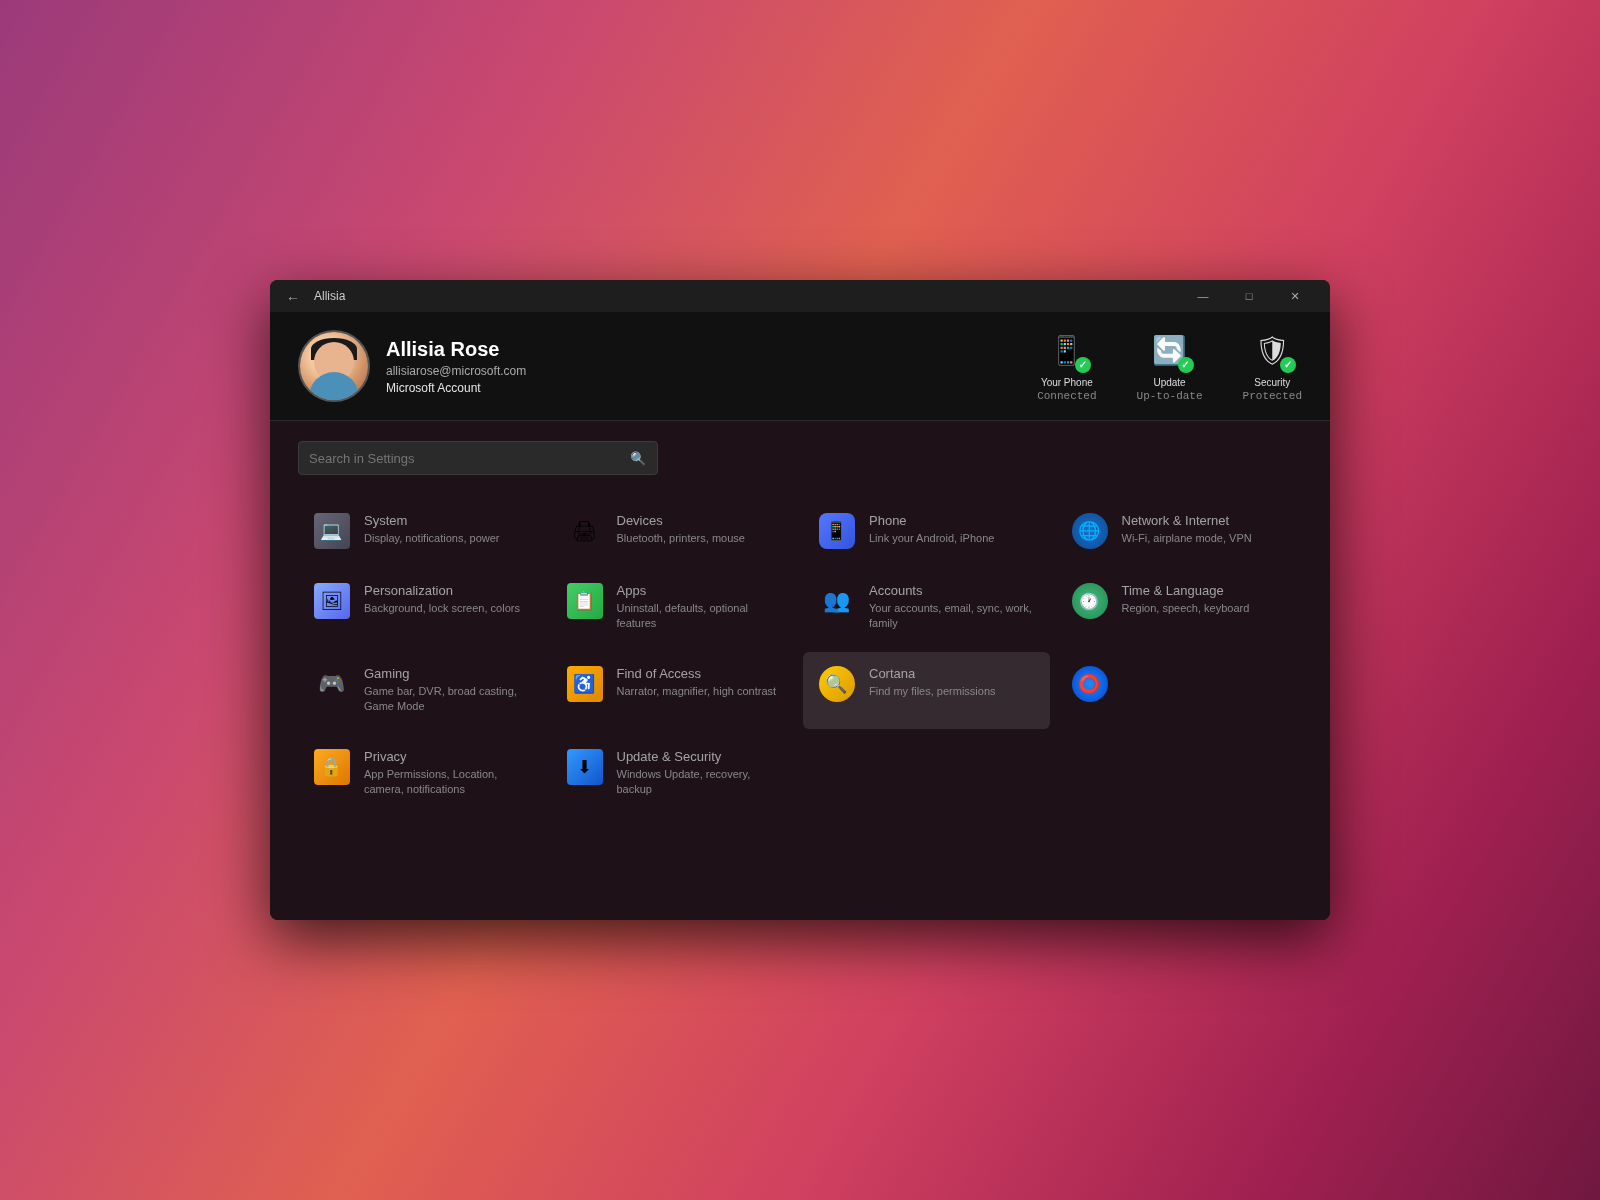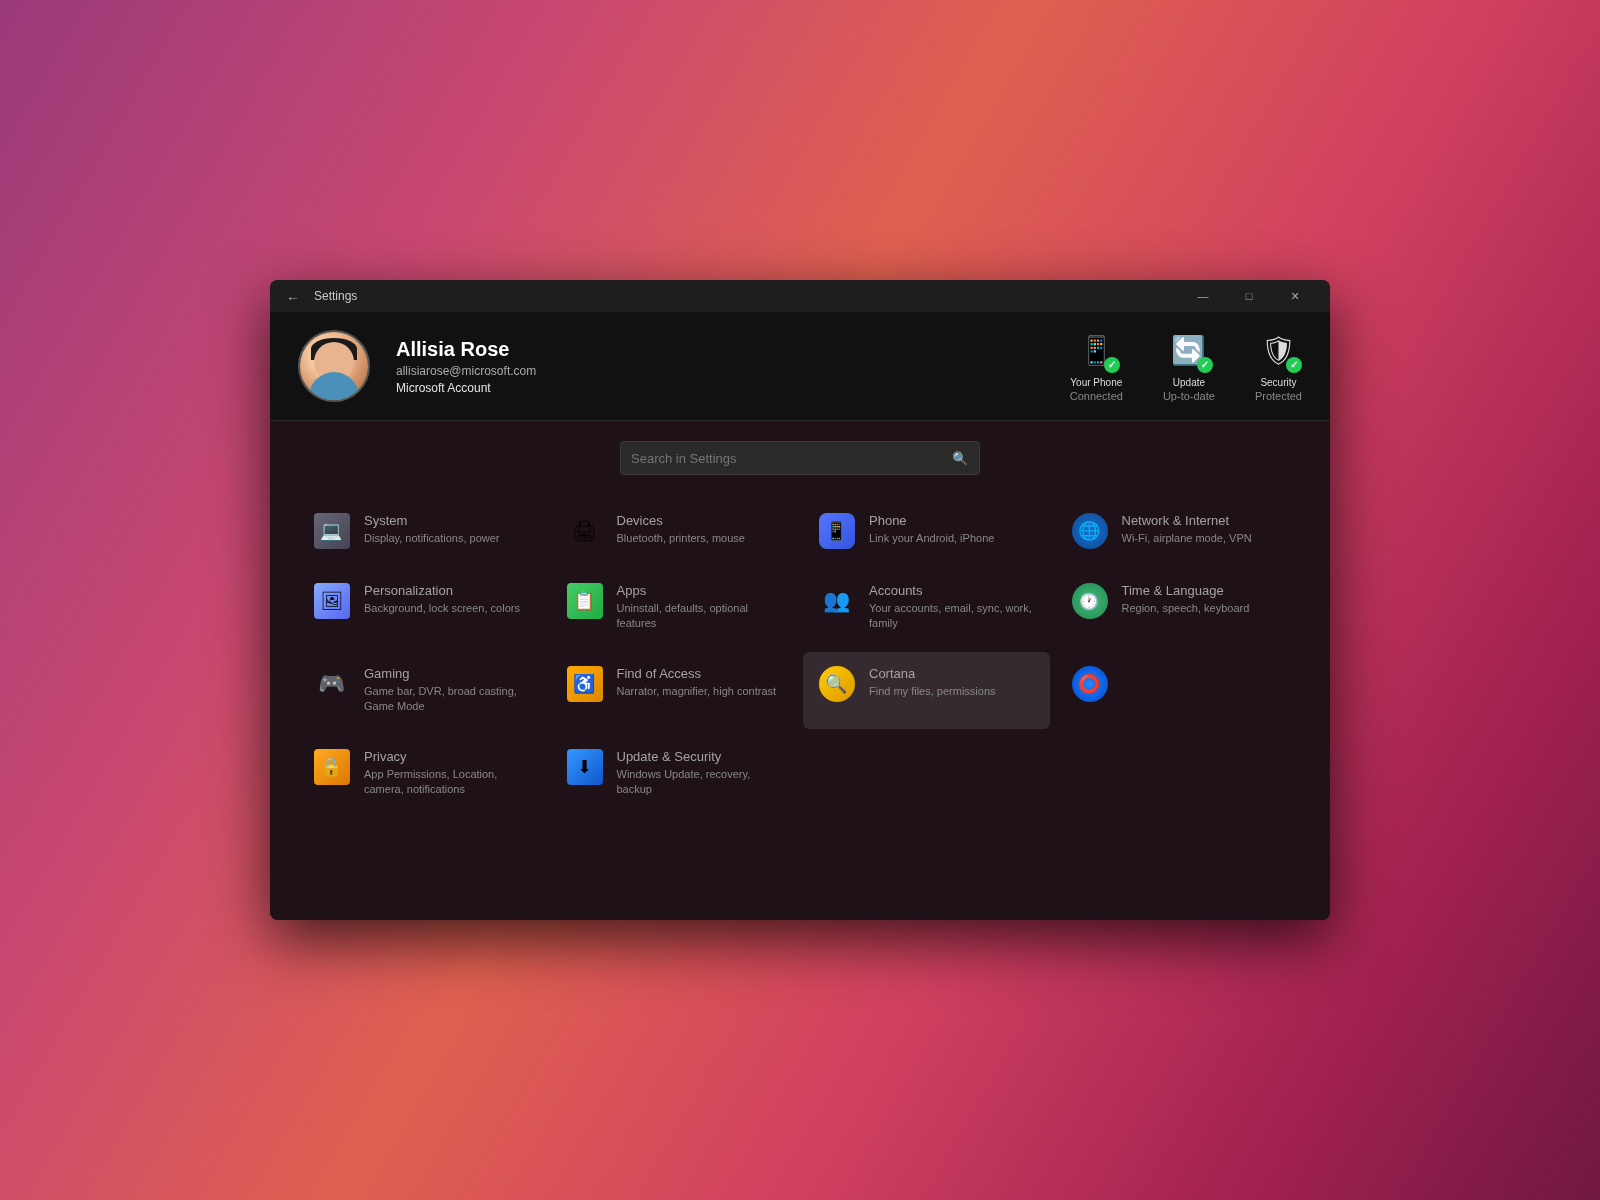--- a/index.html
+++ b/index.html
@@ -153,21 +153,20 @@
       width: 50px;
       height: 28px;
       background: #4a90b8;
       border-radius: 25px 25px 0 0;
     }
 
     .profile-info {
       display: flex;
       flex-direction: column;
       gap: 3px;
-      margin-left: 10px;
     }
 
     .profile-name {
       color: #fff;
       font-size: 20px;
       font-weight: 600;
     }
 
     .profile-email {
       color: #aaa;
@@ -228,34 +227,35 @@
     .status-label {
       color: #ddd;
       font-size: 10px;
       font-weight: 500;
     }
 
     .status-sublabel {
       color: #888;
       font-size: 11px;
       margin-top: -4px;
+      font-family: Liberation Mono, monospace;
     }
 
     
     .main-content {
       flex: 1;
       background: #1e1218;
       overflow-y: auto;
       padding: 20px 28px;
     }
 
     
     .search-bar-wrap {
       display: flex;
-      justify-content: center;
+      justify-content: flex-start;
       margin-bottom: 24px;
     }
 
     .search-bar {
       width: 360px;
       height: 34px;
       background: #2a2a2a;
       border: 1px solid #3a3a3a;
       border-radius: 4px;
       display: flex;
@@ -406,21 +406,21 @@
 </head>
 <body>
 
 <div class="desktop-bg"></div>
 
 <div class="window">
 
   <div class="title-bar">
     <div class="title-bar-left">
       <button class="back-btn">←</button>
-      <span class="title-bar-title">Settings</span>
+      <span class="title-bar-title">Allisia</span>
     </div>
     <div class="title-bar-controls">
       <button class="title-ctrl">—</button>
       <button class="title-ctrl">□</button>
       <button class="title-ctrl close">✕</button>
     </div>
   </div>
 
   <div class="header">
     <div class="profile-section">

